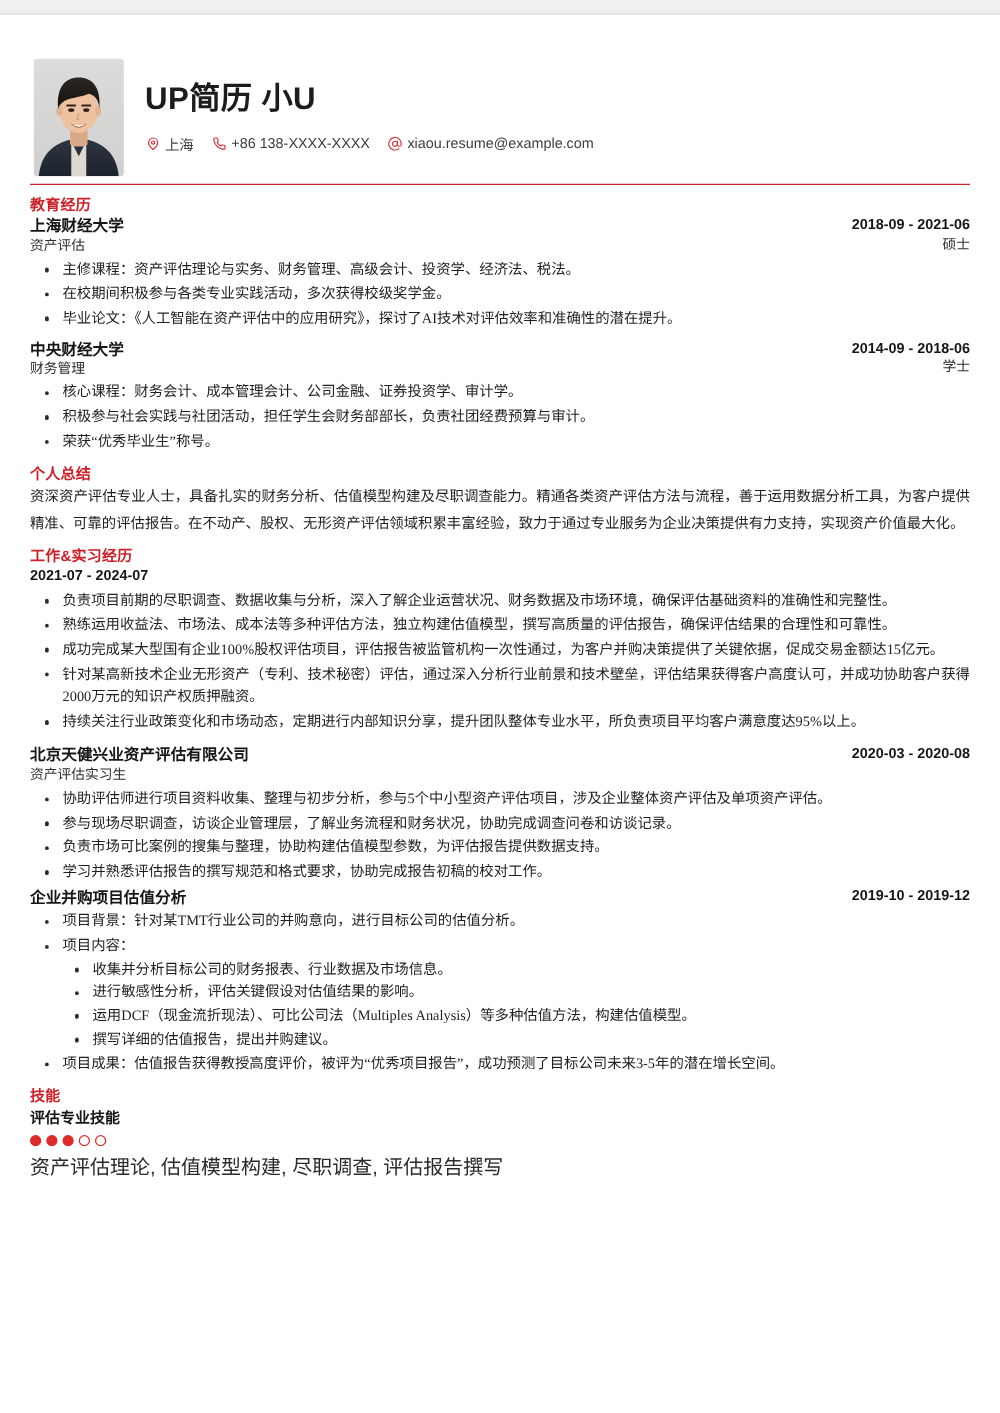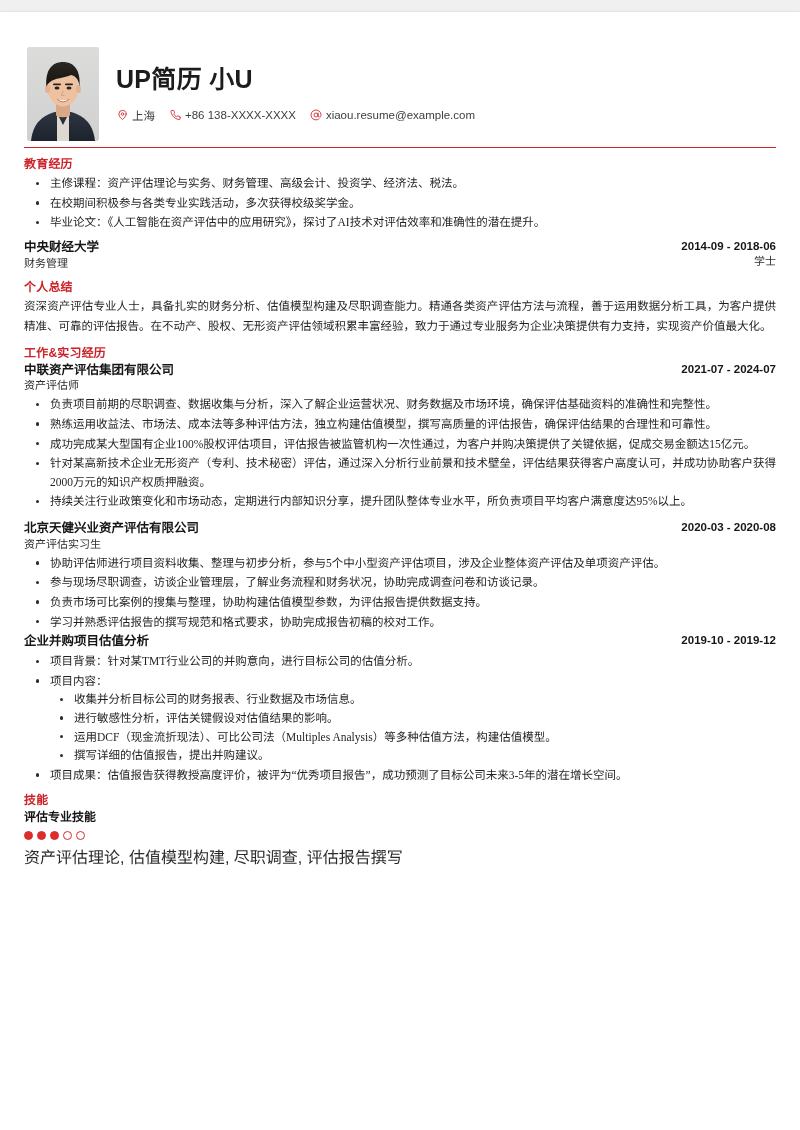--- a/index.html
+++ b/index.html
@@ -303,55 +303,66 @@
       </div>
     </div>
   </div>
 
   <div class="head-rule"></div>
 
   <div class="section">
     <div class="section-title">教育经历</div>
 
     <div class="entry">
+      <div class="entry-head">
+        <div class="entry-left">
+          <div class="org">上海财经大学</div>
+          <div class="role">资产评估</div>
+        </div>
+        <div class="entry-right">
+          <div class="daterange">2018-09 - 2021-06</div>
+          <div class="degree">硕士</div>
+        </div>
+      </div>
       <ul class="blist">
         <li>主修课程：资产评估理论与实务、财务管理、高级会计、投资学、经济法、税法。</li>
         <li>在校期间积极参与各类专业实践活动，多次获得校级奖学金。</li>
         <li>毕业论文：《人工智能在资产评估中的应用研究》，探讨了AI技术对评估效率和准确性的潜在提升。</li>
       </ul>
     </div>
 
     <div class="entry" style="margin-top:7px;">
       <div class="entry-head">
         <div class="entry-left">
           <div class="org">中央财经大学</div>
           <div class="role">财务管理</div>
         </div>
         <div class="entry-right">
           <div class="daterange">2014-09 - 2018-06</div>
           <div class="degree">学士</div>
         </div>
       </div>
+      <ul class="blist">
+        <li>核心课程：财务会计、成本管理会计、公司金融、证券投资学、审计学。</li>
+        <li>积极参与社会实践与社团活动，担任学生会财务部部长，负责社团经费预算与审计。</li>
+        <li>荣获“优秀毕业生”称号。</li>
+      </ul>
     </div>
   </div>
 
   <div class="section">
     <div class="section-title">个人总结</div>
     <p class="summary-text">资深资产评估专业人士，具备扎实的财务分析、估值模型构建及尽职调查能力。精通各类资产评估方法与流程，善于运用数据分析工具，为客户提供精准、可靠的评估报告。在不动产、股权、无形资产评估领域积累丰富经验，致力于通过专业服务为企业决策提供有力支持，实现资产价值最大化。</p>
   </div>
 
   <div class="section">
     <div class="section-title">工作&amp;实习经历</div>
 
     <div class="entry">
       <div class="entry-head">
-        <div class="entry-left">
-          <div class="org">中联资产评估集团有限公司</div>
-          <div class="role">资产评估师</div>
-        </div>
         <div class="entry-right">
           <div class="daterange">2021-07 - 2024-07</div>
         </div>
       </div>
       <ul class="blist">
         <li>负责项目前期的尽职调查、数据收集与分析，深入了解企业运营状况、财务数据及市场环境，确保评估基础资料的准确性和完整性。</li>
         <li>熟练运用收益法、市场法、成本法等多种评估方法，独立构建估值模型，撰写高质量的评估报告，确保评估结果的合理性和可靠性。</li>
         <li>成功完成某大型国有企业100%股权评估项目，评估报告被监管机构一次性通过，为客户并购决策提供了关键依据，促成交易金额达15亿元。</li>
         <li>针对某高新技术企业无形资产（专利、技术秘密）评估，通过深入分析行业前景和技术壁垒，评估结果获得客户高度认可，并成功协助客户获得2000万元的知识产权质押融资。</li>
         <li>持续关注行业政策变化和市场动态，定期进行内部知识分享，提升团队整体专业水平，所负责项目平均客户满意度达95%以上。</li>

